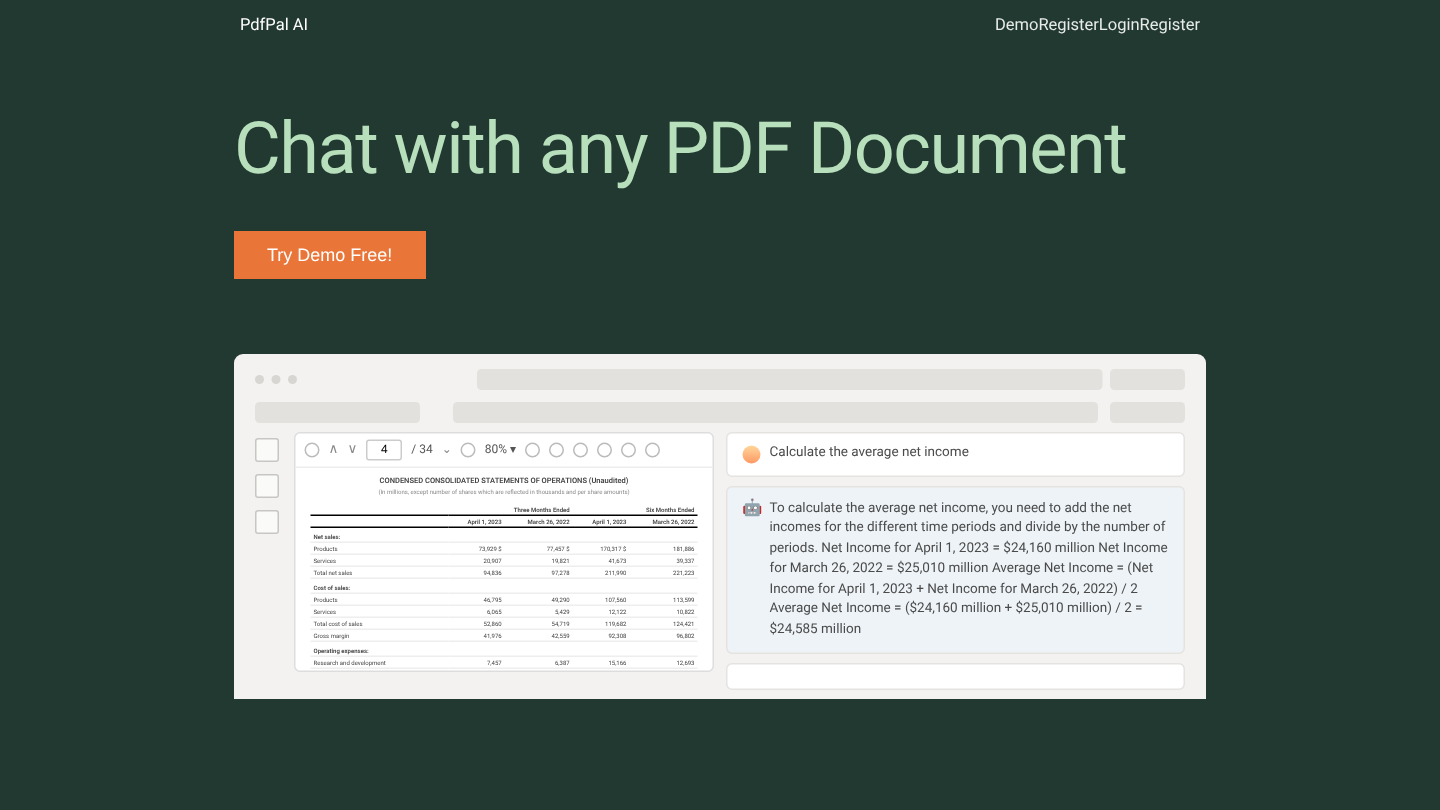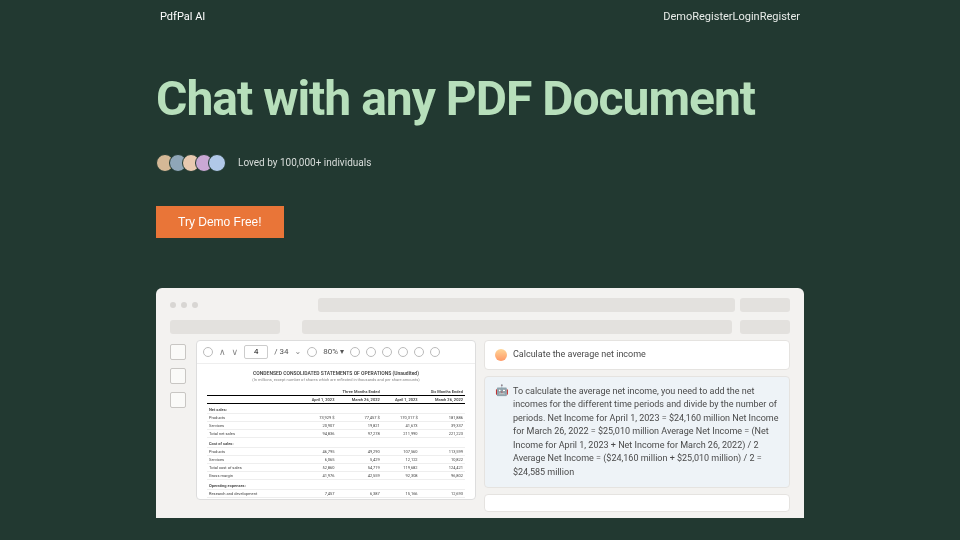--- a/index.html
+++ b/index.html
@@ -2,21 +2,21 @@
 <html><head>
 <meta charset="utf-8">
 <style>
 *{margin:0;padding:0;box-sizing:border-box}
 body{font-family:-apple-system,BlinkMacSystemFont,"Segoe UI",Roboto,sans-serif;background:#223931;color:#fff;width:960px;height:540px;overflow:hidden}
 .nav{display:flex;justify-content:space-between;align-items:center;padding:10px 160px;font-size:11px}
 .logo{font-weight:400;color:#fff}
 .nav-links{display:flex;}
 .nav-links span{cursor:pointer;color:#e8ece9}
 .hero{padding:40px 156px 0}
-.hero h1{font-size:48px;font-weight:700;color:#b7dfbb;letter-spacing:-1px;line-height:1.1;margin-bottom:28px}
+.hero h1{font-size:48px;font-weight:400;color:#b7dfbb;letter-spacing:-1px;line-height:1.1;margin-bottom:28px}
 .hero .sub{font-size:12px;color:#d9dedb;line-height:1.5;margin-bottom:22px}
 .social{display:flex;align-items:center;gap:12px;margin-bottom:34px}
 .avatars{display:flex}
 .avatar{width:18px;height:18px;border-radius:50%;border:1px solid #223931;margin-left:-5px;background:#d4b896}
 .avatar:first-child{margin-left:0}
 .avatar:nth-child(2){background:#8fa6b8}
 .avatar:nth-child(3){background:#e8c9b0}
 .avatar:nth-child(4){background:#c9a8d4}
 .avatar:nth-child(5){background:#b0c8e8}
 .loved{font-size:10px;color:#d9dedb}
@@ -65,30 +65,20 @@
     <span>Register</span>
     <span>Login</span>
     <span>Register</span>
   </div>
 </div>
 
 <div class="hero">
   <h1>Chat with any PDF Document</h1>
   <div class="sub">
   </div>
-  <div class="social">
-    <div class="avatars">
-      <div class="avatar"></div>
-      <div class="avatar"></div>
-      <div class="avatar"></div>
-      <div class="avatar"></div>
-      <div class="avatar"></div>
-    </div>
-    <div class="loved">Loved by 100,000+ individuals</div>
-  </div>
   <button class="cta">Try Demo Free!</button>
 </div>
 
 <div class="demo">
   <div class="dots">
     <div class="dot"></div>
     <div class="dot"></div>
     <div class="dot"></div>
     <div style="flex:0 0 110px"></div>
     <div class="bar barw"></div>

